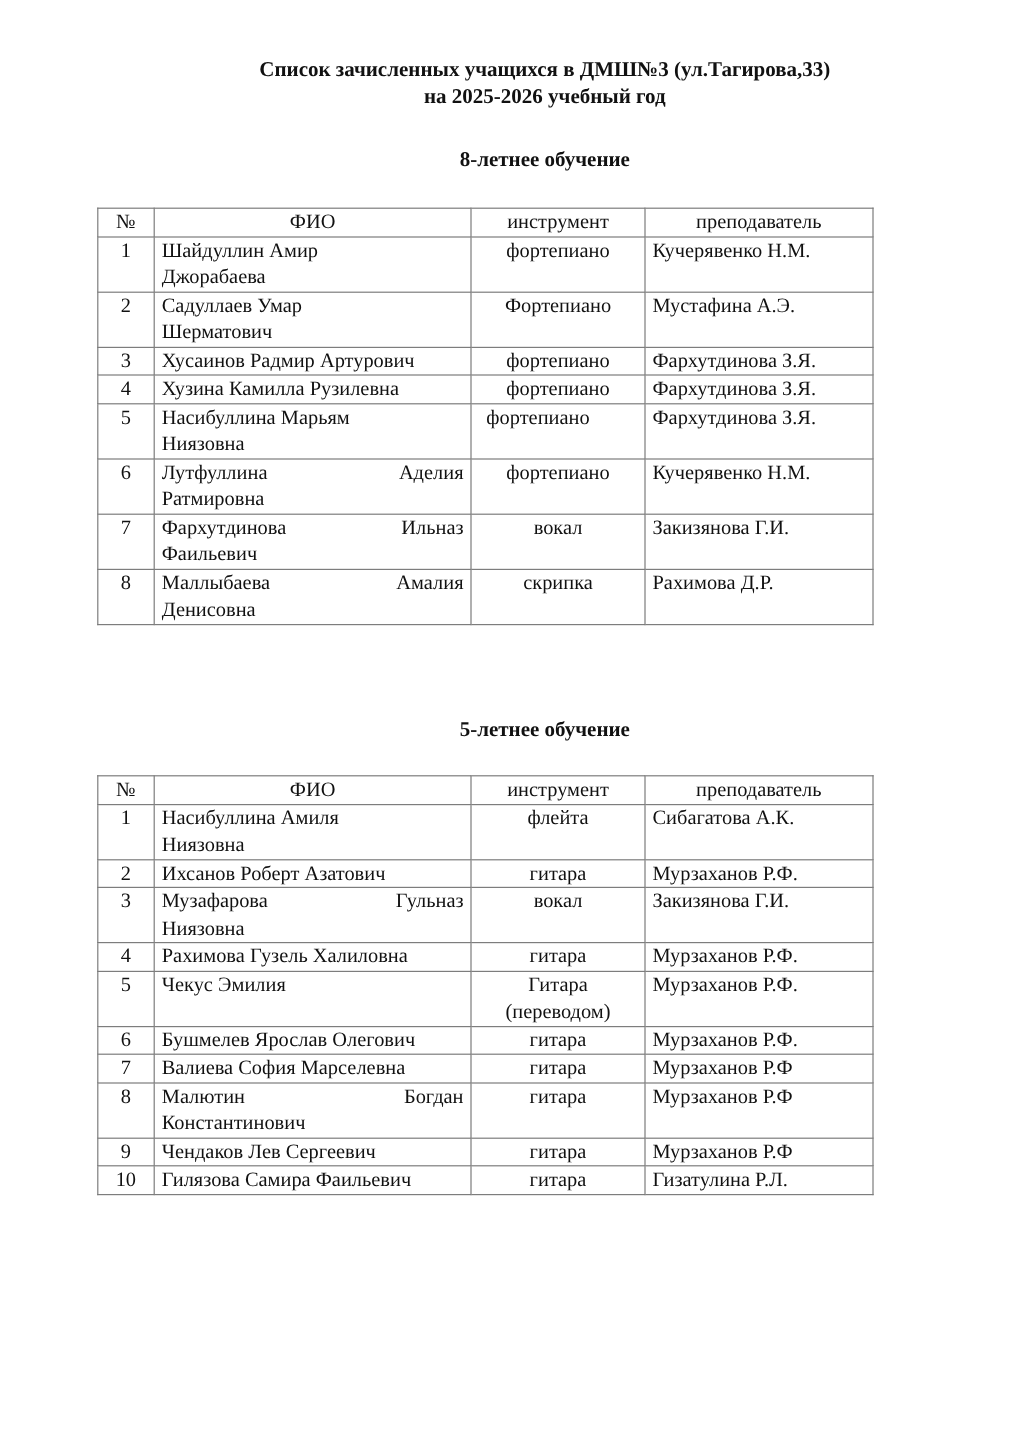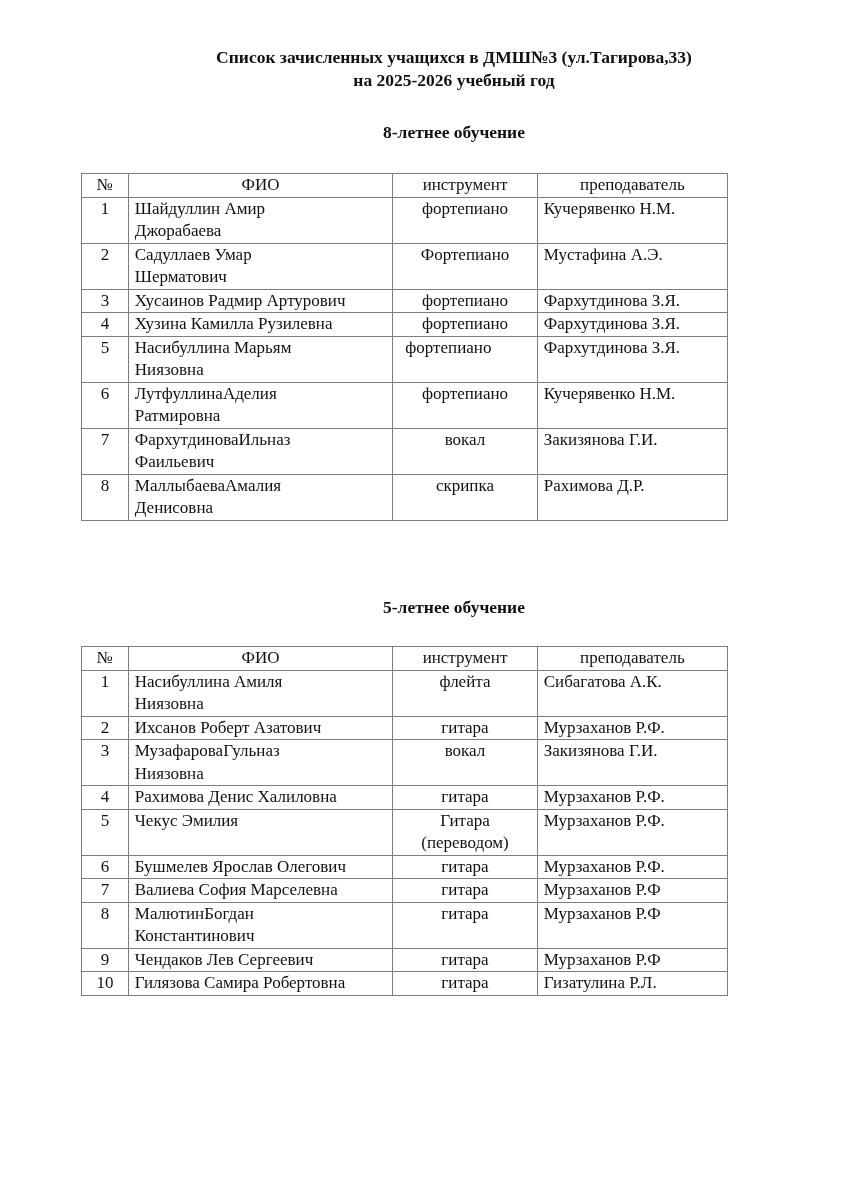--- a/index.html
+++ b/index.html
@@ -16,21 +16,21 @@
   table.t2 { top: 646px; }
   td, th { border: 1.3px solid #7d7d7d; padding: 0 6px; vertical-align: top; font-weight: normal; }
   th { text-align: center; }
   col.c-num { width: 46px; }
   col.c-name { width: 260px; }
   col.c-inst { width: 142px; }
   col.c-teach { width: 187px; }
   td.num { text-align: center; padding: 0; }
   td.inst { text-align: center; padding: 0 2px; }
   td.name { text-align: justify; text-align-last: left; }
-  td.name.spread .first { display: flex; }
+  td.name.spread .first { display: flex; justify-content: space-between; }
   td.inst.left { text-align: left; padding-left: 12px; }
 </style>
 </head>
 <body>
 
 <div class="title l1">Список зачисленных учащихся в ДМШ№3 (ул.Тагирова,33)</div>
 <div class="title l2">на 2025-2026 учебный год</div>
 
 <div class="section s1">8-летнее обучение</div>
 <table class="t1">
@@ -195,21 +195,21 @@
           <div>Ниязовна</div>
         </td>
         <td class="inst">
           <div>вокал</div>
         </td>
         <td>Закизянова Г.И.</td>
       </tr>
       <tr>
         <td class="num">4</td>
         <td class="name">
-          <div>Рахимова Денис Халиловна</div>
+          <div>Рахимова Гузель Халиловна</div>
         </td>
         <td class="inst">
           <div>гитара</div>
         </td>
         <td>Мурзаханов Р.Ф.</td>
       </tr>
       <tr>
         <td class="num">5</td>
         <td class="name">
           <div>Чекус Эмилия</div>
@@ -260,21 +260,21 @@
           <div>Чендаков Лев Сергеевич</div>
         </td>
         <td class="inst">
           <div>гитара</div>
         </td>
         <td>Мурзаханов Р.Ф</td>
       </tr>
       <tr>
         <td class="num">10</td>
         <td class="name">
-          <div>Гилязова Самира Робертовна</div>
+          <div>Гилязова Самира Фаильевич</div>
         </td>
         <td class="inst">
           <div>гитара</div>
         </td>
         <td>Гизатулина Р.Л.</td>
       </tr>
     </tbody>
 </table>
 
 </body></html>

